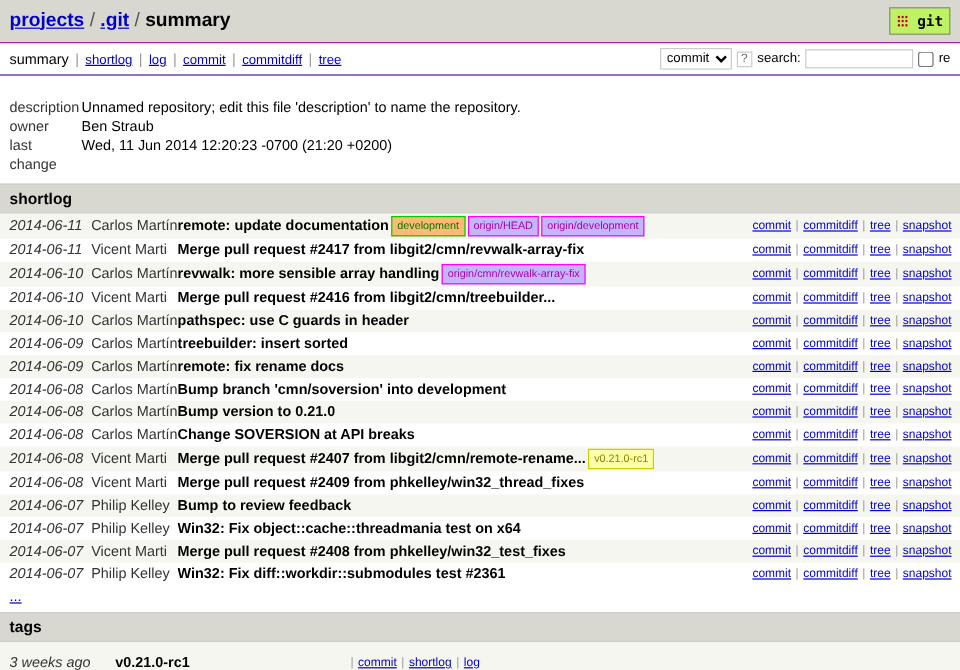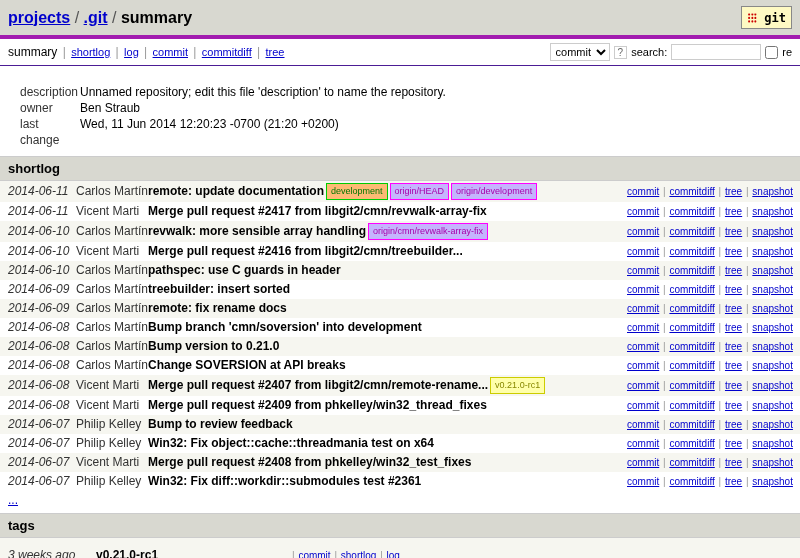--- a/index.html
+++ b/index.html
@@ -1,35 +1,35 @@
 <!DOCTYPE html>
 <html><head>
 <meta charset="utf-8">
 <style>
 * { margin: 0; padding: 0; box-sizing: border-box; }
 body { font-family: Arial, Helvetica, sans-serif; font-size: 12px; color: #000; background: #fff; width: 800px; }
 a { color: #0000cc; text-decoration: underline; }
-.header { background: #d8d8d0; padding: 6px 8px; display: flex; justify-content: space-between; align-items: center; border-bottom: 4px solid #a21caf; }
+.header { background: #d8d8d0; padding: 6px 8px; display: flex; justify-content: space-between; align-items: center; border-bottom: 1px solid #a21caf; }
 .breadcrumb { font-size: 16px; font-weight: bold; }
 .breadcrumb a { color: #0000cc; }
 .breadcrumb .sep { color: #555; font-weight: normal; }
-.git-logo { border: 1px solid #888; background: #fef9c3; padding: 2px 5px; font-size: 12px; font-weight: bold; font-family: monospace; }
+.git-logo { border: 1px solid #888; background: #bef264; padding: 2px 5px; font-size: 12px; font-weight: bold; font-family: monospace; }
 .git-logo .dots { color: #c00; }
 .nav-search { display: flex; justify-content: space-between; align-items: center; padding: 4px 8px; border-bottom: 1px solid #4c1d95; }
 .nav a { color: #0000cc; font-size: 11px; }
 .nav .sep { color: #999; margin: 0 2px; }
 .search-form { display: flex; align-items: center; gap: 4px; font-size: 11px; }
 .search-form select { font-size: 11px; border: 1px solid #ccc; background: #fff; padding: 1px; }
 .search-form .qmark { border: 1px solid #ccc; padding: 0 3px; font-size: 10px; color: #666; }
 .search-form input[type=text] { width: 90px; border: 1px solid #ccc; font-size: 11px; padding: 1px; }
 .search-form input[type=checkbox] { vertical-align: middle; }
 .spacer { height: 16px; }
 .meta { padding: 2px 8px 8px 8px; }
 .meta-row { display: flex; font-size: 12px; line-height: 16px; }
-.meta-row .label { width: 60px; color: #333; margin-left: 12px; }
+.meta-row .label { width: 60px; color: #333; }
 .section-header { background: #d8d8d0; font-weight: bold; font-size: 13px; padding: 4px 8px; border-top: 1px solid #ccc; border-bottom: 1px solid #ccc; }
 .shortlog { }
 .row { display: flex; align-items: center; font-size: 12px; padding: 2px 8px; line-height: 15px; }
 .row.odd { background: #f6f6f0; }
 .row.even { background: #fff; }
 .row .date { width: 68px; font-style: italic; color: #333; }
 .row .author { width: 72px; color: #333; white-space: nowrap; overflow: hidden; }
 .row .subject { flex: 1; display: flex; align-items: center; gap: 2px; min-width: 0; }
 .row .subject .title { font-weight: bold; color: #000; white-space: nowrap; overflow: hidden; text-overflow: clip; }
 .row .actions { width: 165px; font-size: 10px; text-align: left; white-space: nowrap; }

